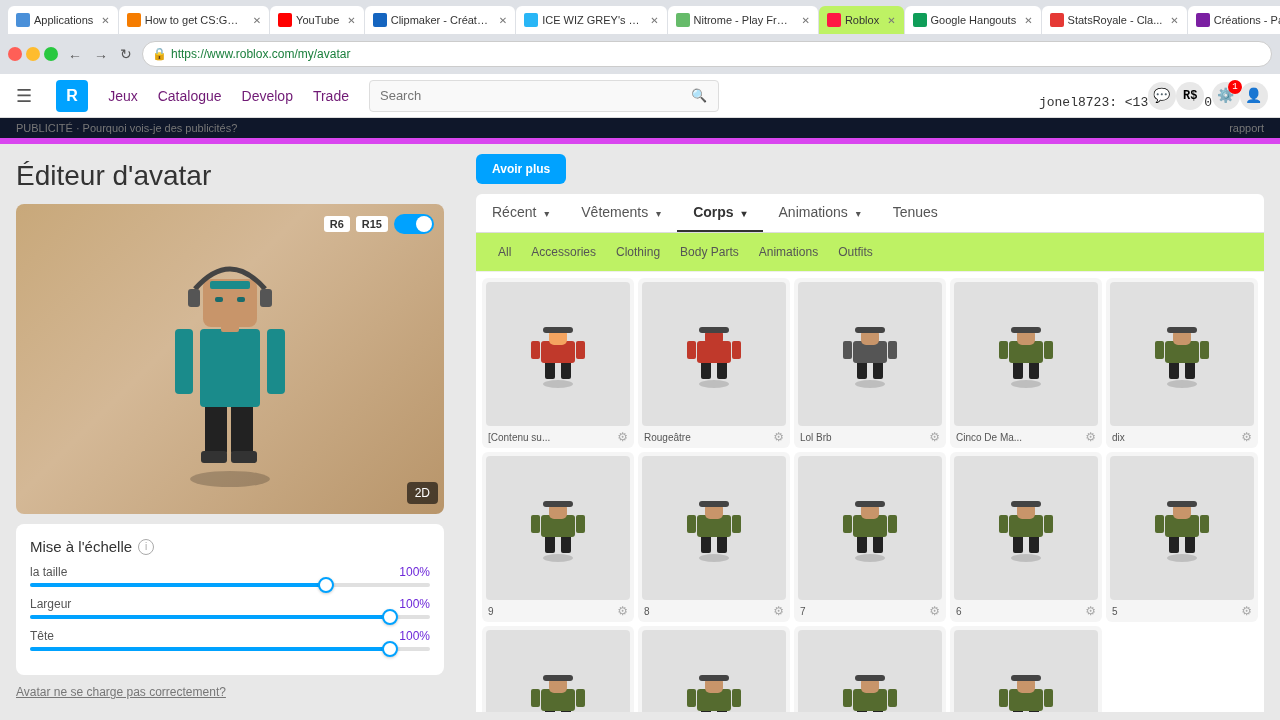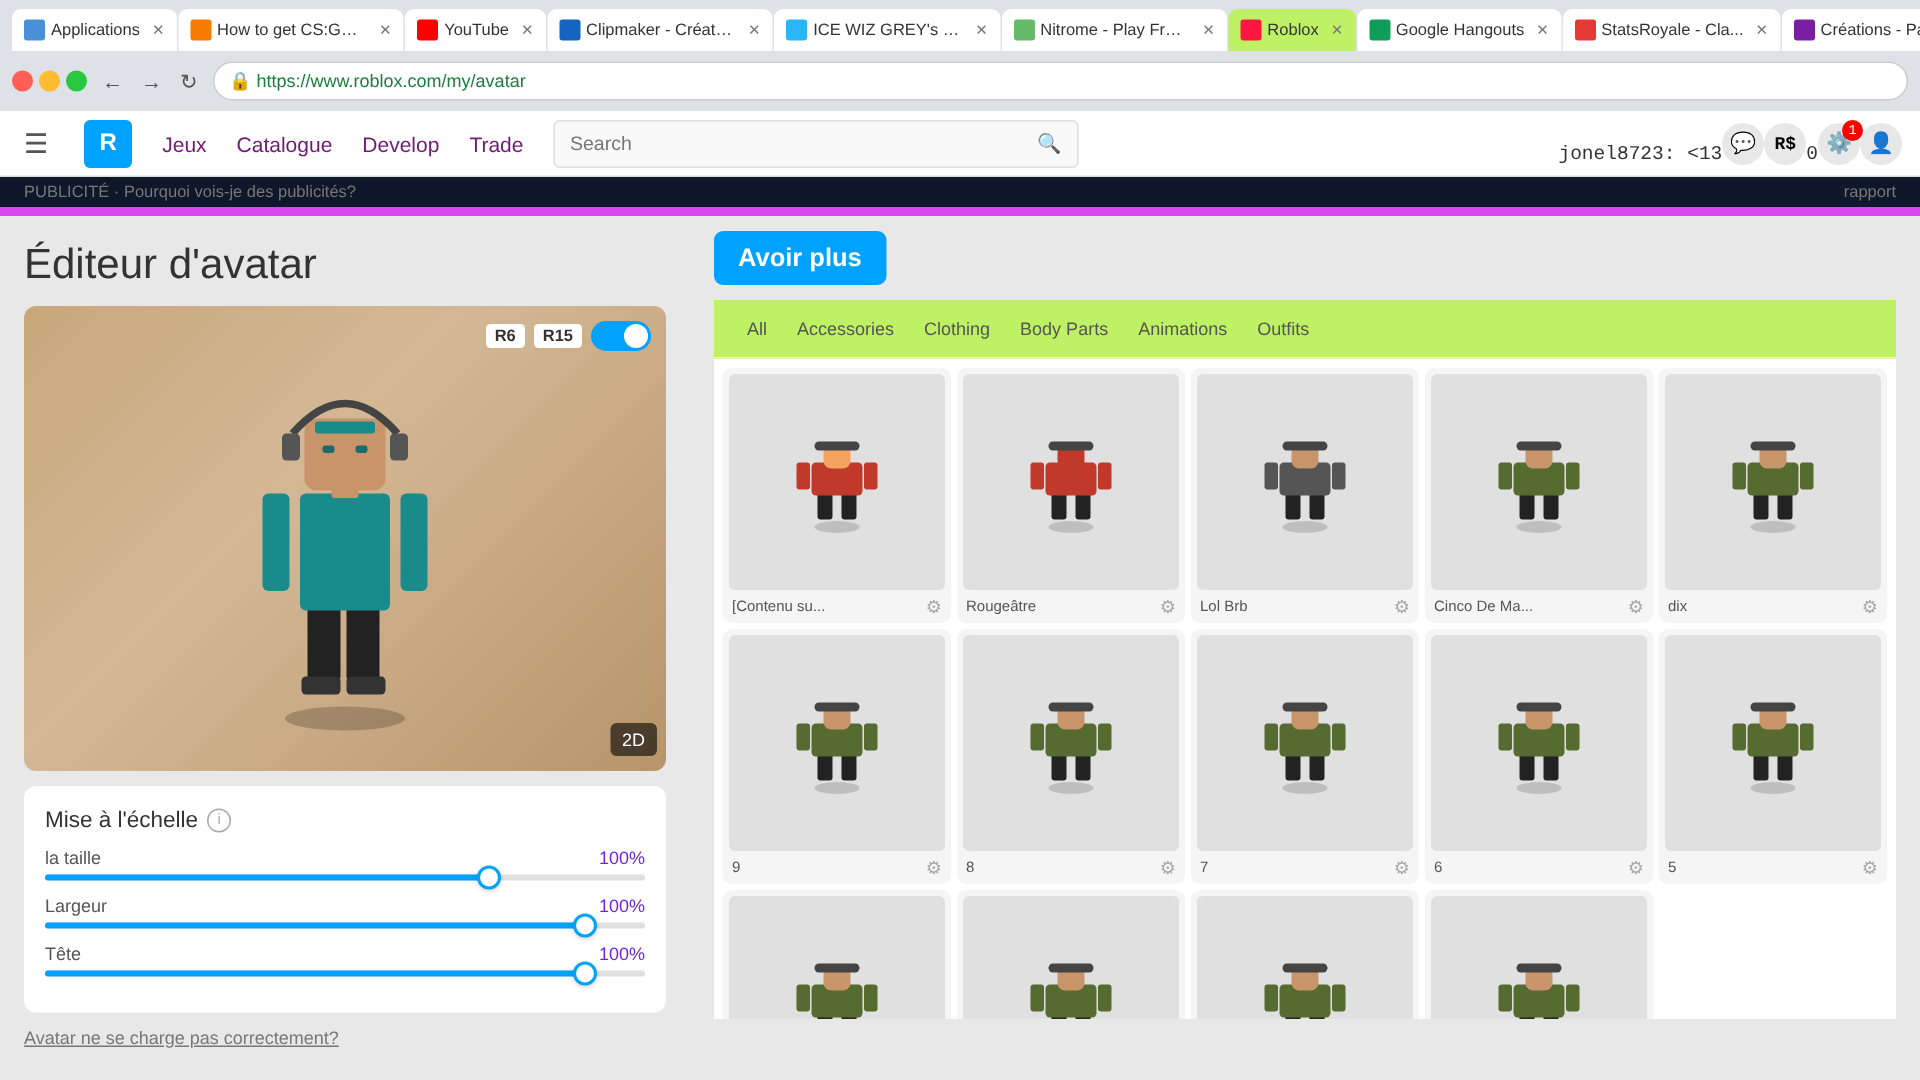--- a/index.html
+++ b/index.html
@@ -68,21 +68,21 @@
     .slider-thumb { width: 16px; height: 16px; background: white; border: 2px solid #00a2ff; border-radius: 50%; position: absolute; top: -6px; transform: translateX(-50%); cursor: grab; box-shadow: 0 1px 3px rgba(0,0,0,0.2); }
 
     .avatar-error { font-size: 12px; color: #777; margin-top: 10px; text-decoration: underline; cursor: pointer; }
 
     
     .right-panel { flex: 1; padding: 10px 16px; }
 
     
     .right-header { display: flex; align-items: center; justify-content: space-between; margin-bottom: 10px; }
     .explore-text { font-size: 13px; color: #555; }
-    .avoir-plus-btn { background: #00a2ff; color: white; border: none; border-radius: 6px; padding: 8px 16px; font-size: 17px; font-weight: bold; cursor: pointer; }
+    .avoir-plus-btn { background: #00a2ff; color: white; border: none; border-radius: 6px; padding: 8px 16px; font-size: 12px; font-weight: bold; cursor: pointer; }
 
     
     .category-tabs { display: flex; gap: 0; border-bottom: 1px solid #ddd; margin-bottom: 0; background: white; border-radius: 6px 6px 0 0; }
     .cat-tab { padding: 10px 16px; font-size: 14px; color: #555; cursor: pointer; border-bottom: 2px solid transparent; }
     .cat-tab.active { color: #333; font-weight: 600; border-bottom: 2px solid #333; }
     .cat-tab-arrow { font-size: 10px; margin-left: 4px; }
 
     
     .sub-tabs { display: flex; gap: 0; padding: 8px 12px; background: #bef264; border-bottom: 1px solid #eee; }
     .sub-tab { padding: 4px 10px; font-size: 12px; color: #555; cursor: pointer; border-radius: 4px; }
@@ -293,20 +293,27 @@
     </div>
 
     <div class="avatar-error">Avatar ne se charge pas correctement?</div>
   </div>
 
   <div class="right-panel">
     <div class="right-header">
       <button class="avoir-plus-btn">Avoir plus</button>
     </div>
 
+    <div class="category-tabs" id="cat-tabs-container">
+        <div class="cat-tab">Récent <span class="cat-tab-arrow">▾</span></div>
+        <div class="cat-tab">Vêtements <span class="cat-tab-arrow">▾</span></div>
+        <div class="cat-tab active">Corps <span class="cat-tab-arrow">▾</span></div>
+        <div class="cat-tab">Animations <span class="cat-tab-arrow">▾</span></div>
+        <div class="cat-tab">Tenues</div>
+      </div>
     <div class="sub-tabs" id="sub-tabs-container">
         <div class="sub-tab">All</div>
         <div class="sub-tab">Accessories</div>
         <div class="sub-tab">Clothing</div>
         <div class="sub-tab">Body Parts</div>
         <div class="sub-tab">Animations</div>
         <div class="sub-tab">Outfits</div>
       </div>
 
     <div class="items-grid" id="items-grid-container">

